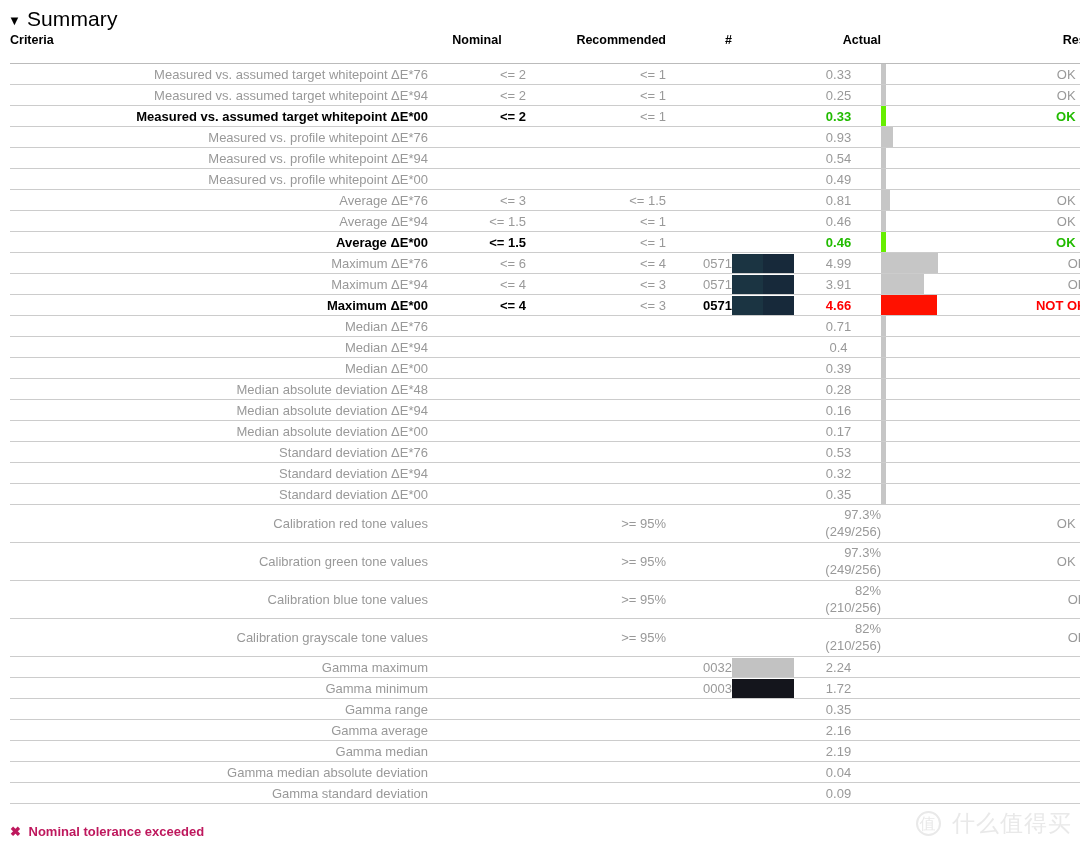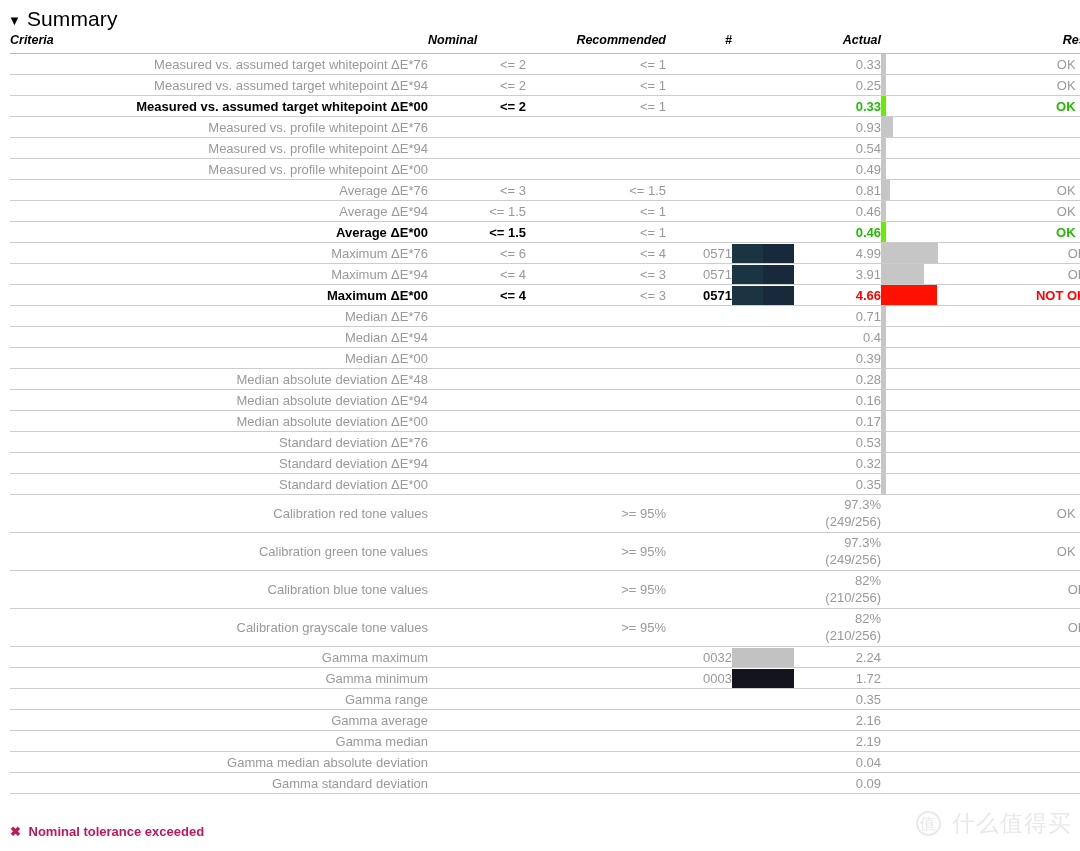--- a/index.html
+++ b/index.html
@@ -47,27 +47,26 @@
   table.summary col.c-num         { width: 66px; }
   table.summary col.c-swatch      { width: 64px; }
   table.summary col.c-actual      { width: 85px; }
   table.summary col.c-bar         { width: 120px; }
   table.summary col.c-result      { width: 100px; }
 
   table.summary th {
     font-size: 12.5px;
     font-weight: bold;
     color: #000;
-    padding: 0 0 6px 0;
+    padding: 0 0 16px 0;
     vertical-align: bottom;
     white-space: nowrap;
-    font-style: italic;
   }
   th.h-criteria    { text-align: left; padding-left: 2px; }
-  th.h-nominal     { text-align: left; }
+  th.h-nominal     { text-align: center; }
   th.h-recommended { text-align: right; }
   th.h-num         { text-align: right; }
   th.h-swatch      { text-align: left; }
   th.h-actual      { text-align: right; }
   th.h-bar         { text-align: left; }
   th.h-result      { text-align: right; padding-right: 4px; }
 
   table.summary tbody tr {
     border-top: 1px solid #cccccc;
   }
@@ -80,21 +79,21 @@
     padding: 0;
     height: 21px;
     vertical-align: middle;
     white-space: nowrap;
   }
   td.criteria    { text-align: right; padding-left: 2px; }
   td.nominal     { text-align: right; }
   td.recommended { text-align: right; }
   td.num         { text-align: right; font-size: 12.5px; }
   td.swatch      { padding: 0; }
-  td.actual      { text-align: right; }
+  td.actual      { text-align: center; }
   td.bar         { padding: 0; position: relative; }
   td.result      { text-align: right; padding-right: 4px; }
 
   
   tr.bold td { color: #000; font-weight: bold; margin-top: 46px; }
   tr.bold td.nominal { color: #000; font-weight: bold; }
   tr.bold td.recommended { color: #999999; font-weight: normal; }
   tr.bold td.num { color: #000; font-weight: bold; }
 
   

